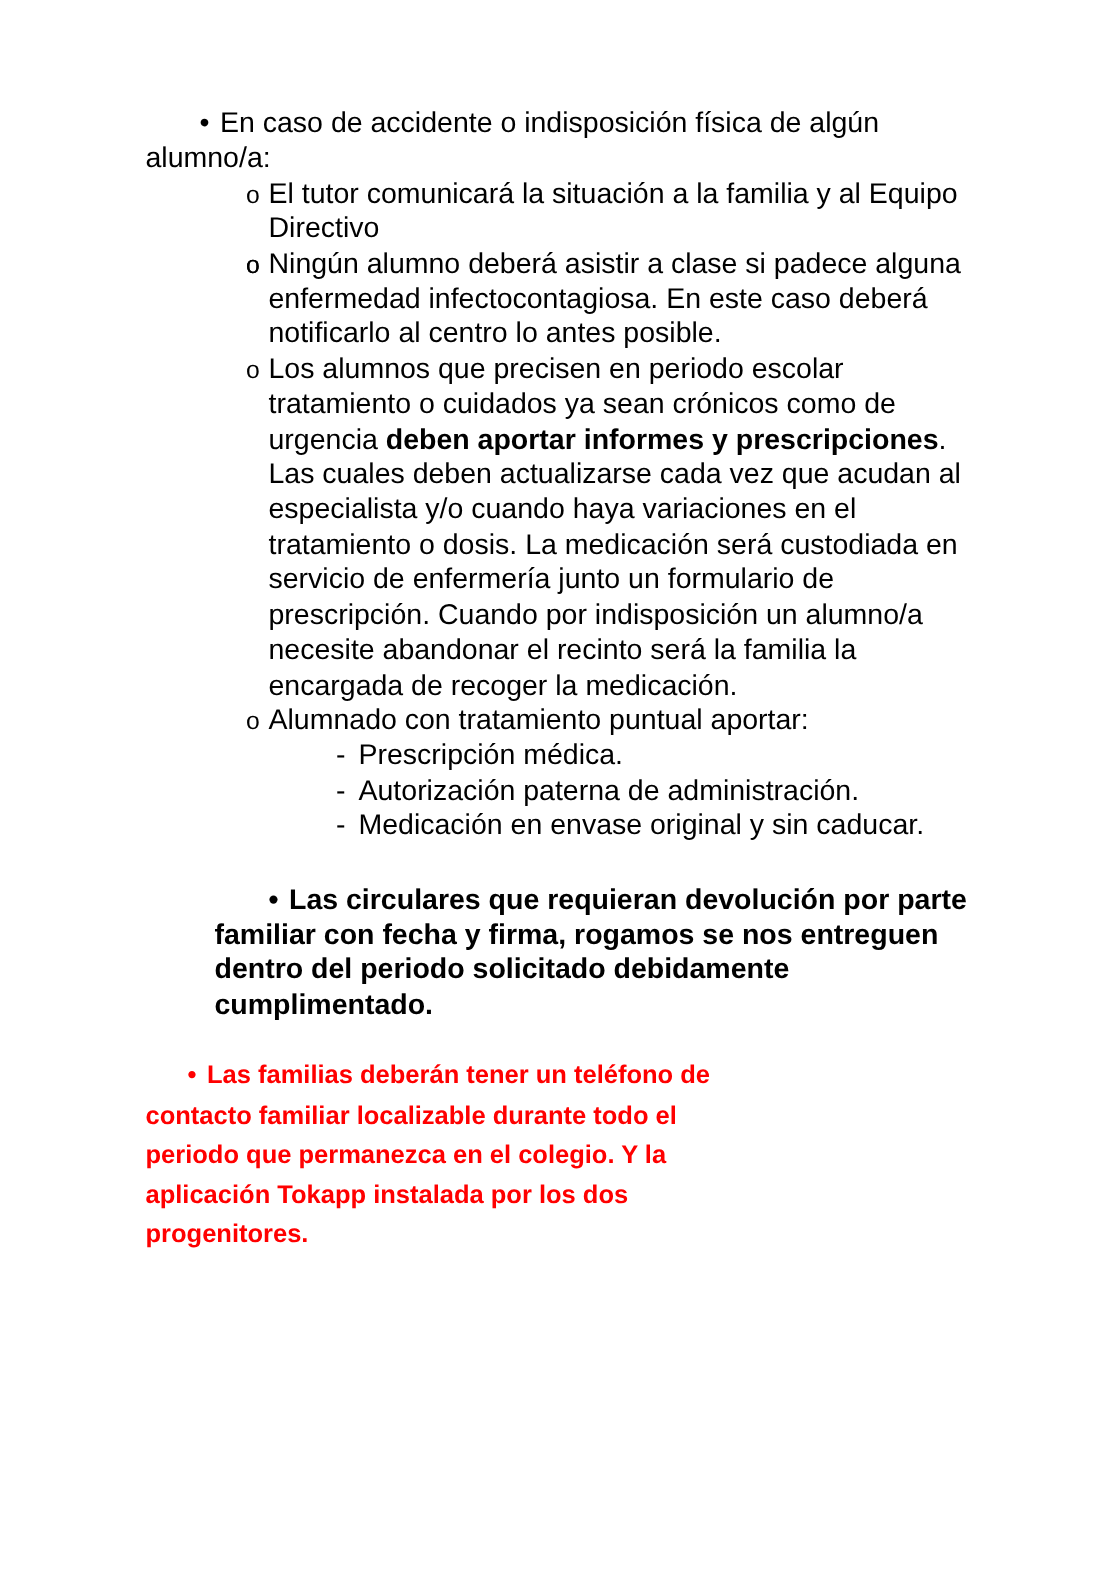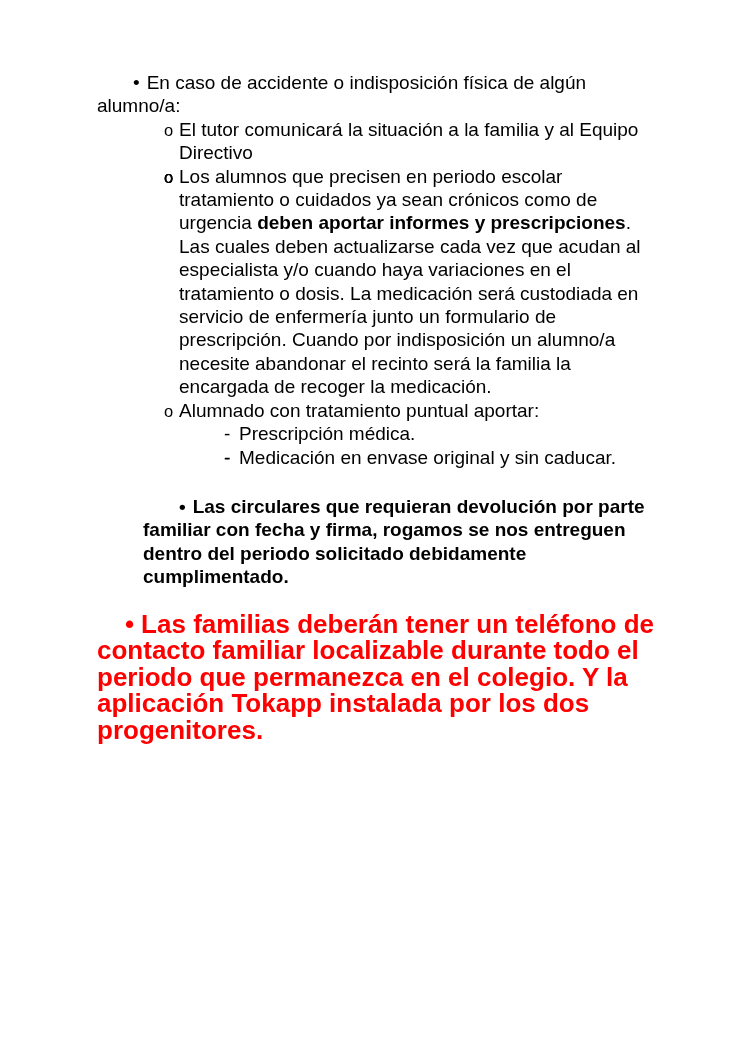--- a/index.html
+++ b/index.html
@@ -45,21 +45,21 @@
   .notice-bold{
     font-weight:bold;
     white-space:pre-line;
     text-indent:36px;
     margin-top:26px;
     margin-left:46px;
   }
   .notice-red{
     font-weight:bold;
     color:var(--red-text);
-    font-size:26px;line-height:26.5px;
+    font-size:17px;line-height:26.5px;
     white-space:pre-line;
     text-indent:28px;
     margin-top:22px;
   }
   .red-rule{
     position:absolute;
     left:45px;top:979px;
     width:653px;height:4px;
     background:var(--rule-color);
     border-radius:1px;
@@ -73,38 +73,40 @@
   <div class="content">
 
     <div class="para lead"><span class="bullet-marker">•</span><span>En caso de accidente o indisposición física de algún
 alumno/a:</span></div>
 
     <div class="sub-item"><span class="circle-marker">o</span><span>El tutor comunicará la situación a la familia y al Equipo
 Directivo</span></div>
 
     <div class="sub-item"><span class="circle-marker">o</span></div>
 
-    <div class="sub-item"><span class="circle-marker">o</span></div>
+    <div class="sub-item"><span class="circle-marker">o</span><span>Ningún alumno deberá asistir a clase si padece alguna
+enfermedad infectocontagiosa. En este caso deberá
+notificarlo al centro lo antes posible.</span></div>
 
     <div class="sub-item"><span class="circle-marker">o</span><span><span>Los alumnos que precisen en periodo escolar
 tratamiento o cuidados ya sean crónicos como de
 urgencia </span><span class="bold">deben aportar informes y prescripciones</span><span>.
 Las cuales deben actualizarse cada vez que acudan al
 especialista y/o cuando haya variaciones en el
 tratamiento o dosis. La medicación será custodiada en
 servicio de enfermería junto un formulario de
 prescripción. Cuando por indisposición un alumno/a
 necesite abandonar el recinto será la familia la
 encargada de recoger la medicación.</span></span></div>
 
     <div class="sub-item"><span class="circle-marker">o</span><span>Alumnado con tratamiento puntual aportar:</span></div>
 
     <div class="dash-item"><span class="dash-marker">-</span><span>Prescripción médica.</span></div>
 
-    <div class="dash-item"><span class="dash-marker">-</span></div>
+    <div class="dash-item"><span class="dash-marker">-</span><span>Autorización paterna de administración.</span></div>
 
     <div class="dash-item"><span class="dash-marker">-</span><span>Medicación en envase original y sin caducar.</span></div>
 
     <div class="para notice-bold"><span class="bullet-marker">•</span><span>Las circulares que requieran devolución por parte
 familiar con fecha y firma, rogamos se nos entreguen
 dentro del periodo solicitado debidamente
 cumplimentado.</span></div>
 
     <div class="para notice-red"><span class="bullet-marker">•</span><span>Las familias deberán tener un teléfono de
 contacto familiar localizable durante todo el

